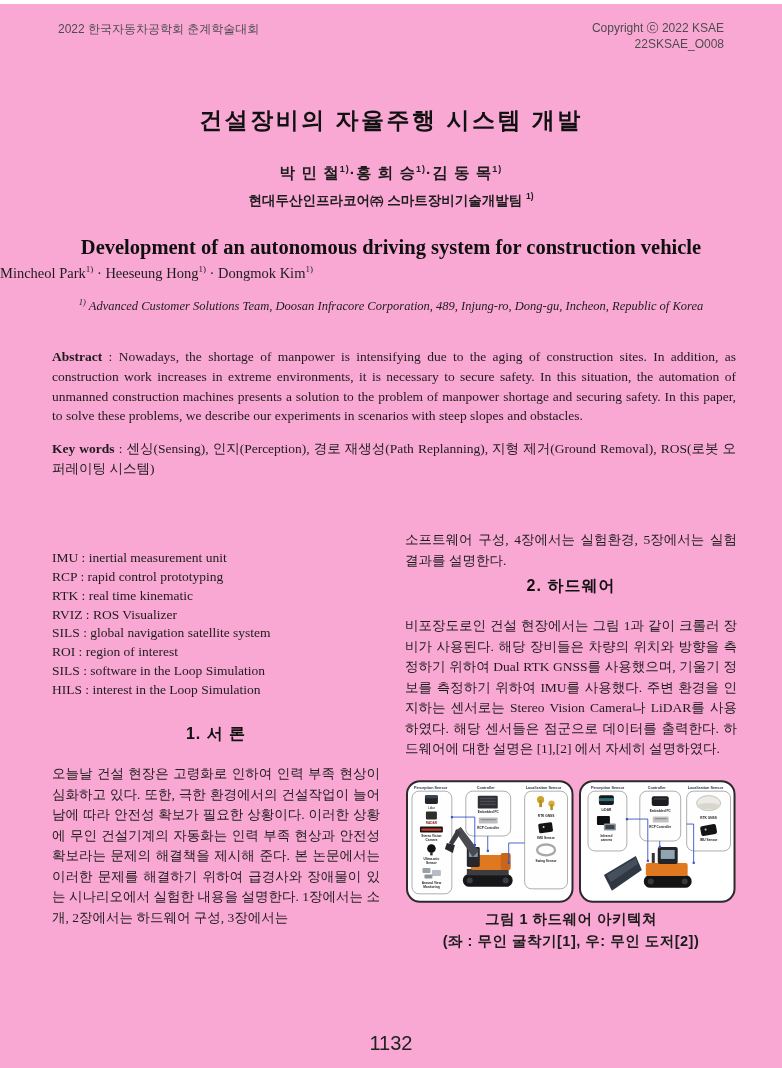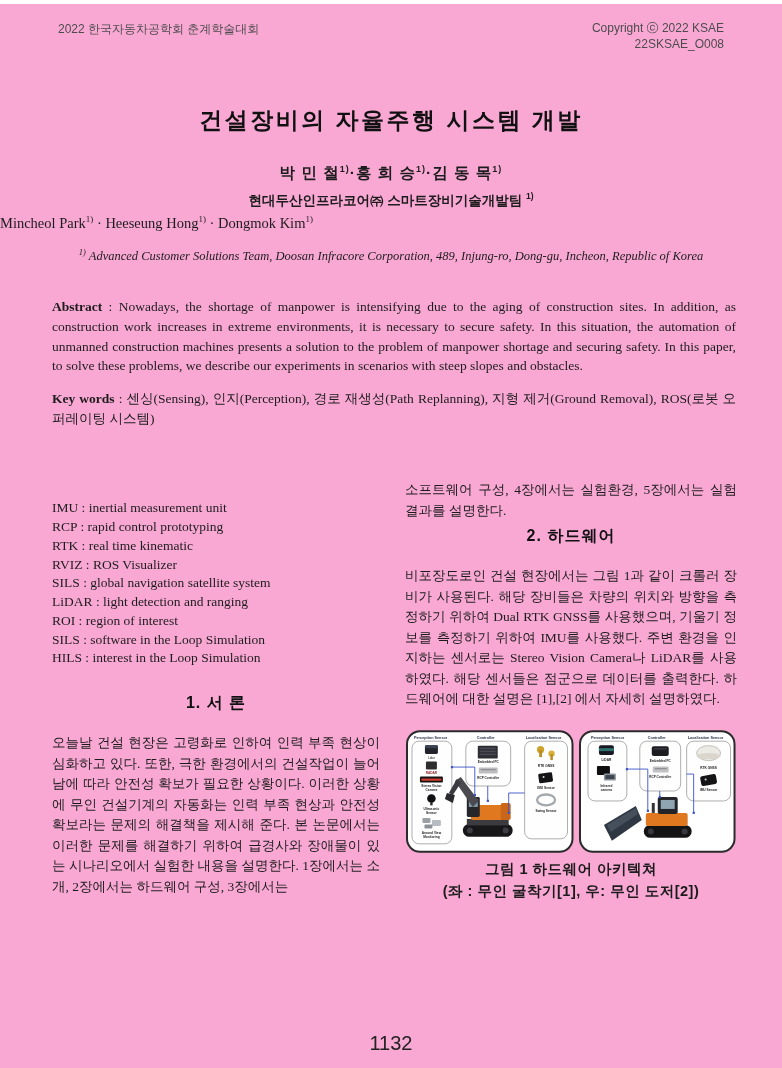--- a/index.html
+++ b/index.html
@@ -75,20 +75,21 @@
   <div class="title-ko">건설장비의 자율주행 시스템 개발</div>
 
   <div class="authors-ko">
     <span>박 민 철</span><sup>1)</sup><span>·</span><span>홍 희 승</span><sup>1)</sup><span>·</span><span>김 동 목</span><sup>1)</sup>
   </div>
 
   <div class="affil-ko">
     <span>현대두산인프라코어㈜ 스마트장비기술개발팀 </span><sup>1)</sup>
   </div>
 
+  <div class="title-en">Development of an autonomous driving system for construction vehicle</div>
 
   <div class="authors-en">
     <span>Mincheol Park</span><sup>1)</sup><span> · </span><span>Heeseung Hong</span><sup>1)</sup><span> · </span><span>Dongmok Kim</span><sup>1)</sup>
   </div>
 
   <div class="affil-en">
     <sup>1)</sup><span> Advanced Customer Solutions Team, Doosan Infracore Corporation, 489, Injung-ro, Dong-gu, Incheon, Republic of Korea</span>
   </div>
 
   <div class="abstract">
@@ -101,21 +102,20 @@
 
   <div class="columns">
 
     <div class="col left">
       <div class="scripts-list">
         <div>IMU : inertial measurement unit</div>
         <div>RCP : rapid control prototyping</div>
         <div>RTK : real time kinematic</div>
         <div>RVIZ : ROS Visualizer</div>
         <div>SILS : global navigation satellite system</div>
-        <div>LiDAR : light detection and ranging</div>
         <div>ROI : region of interest</div>
         <div>SILS : software in the Loop Simulation</div>
         <div>HILS : interest in the Loop Simulation</div>
       </div>
       <div class="sec-head">1.  서 론</div>
       <div class="para">오늘날 건설 현장은 고령화로 인하여 인력 부족 현상이 심화하고 있다. 또한, 극한 환경에서의 건설작업이 늘어남에 따라 안전성 확보가 필요한 상황이다. 이러한 상황에 무인 건설기계의 자동화는 인력 부족 현상과 안전성 확보라는 문제의 해결책을 제시해 준다. 본 논문에서는 이러한 문제를 해결하기 위하여 급경사와 장애물이 있는 시나리오에서 실험한 내용을 설명한다. 1장에서는 소개, 2장에서는 하드웨어 구성, 3장에서는</div>
     </div>
 
     <div class="col right">
       <div class="para cont">소프트웨어 구성, 4장에서는 실험환경, 5장에서는 실험 결과를 설명한다.</div>

